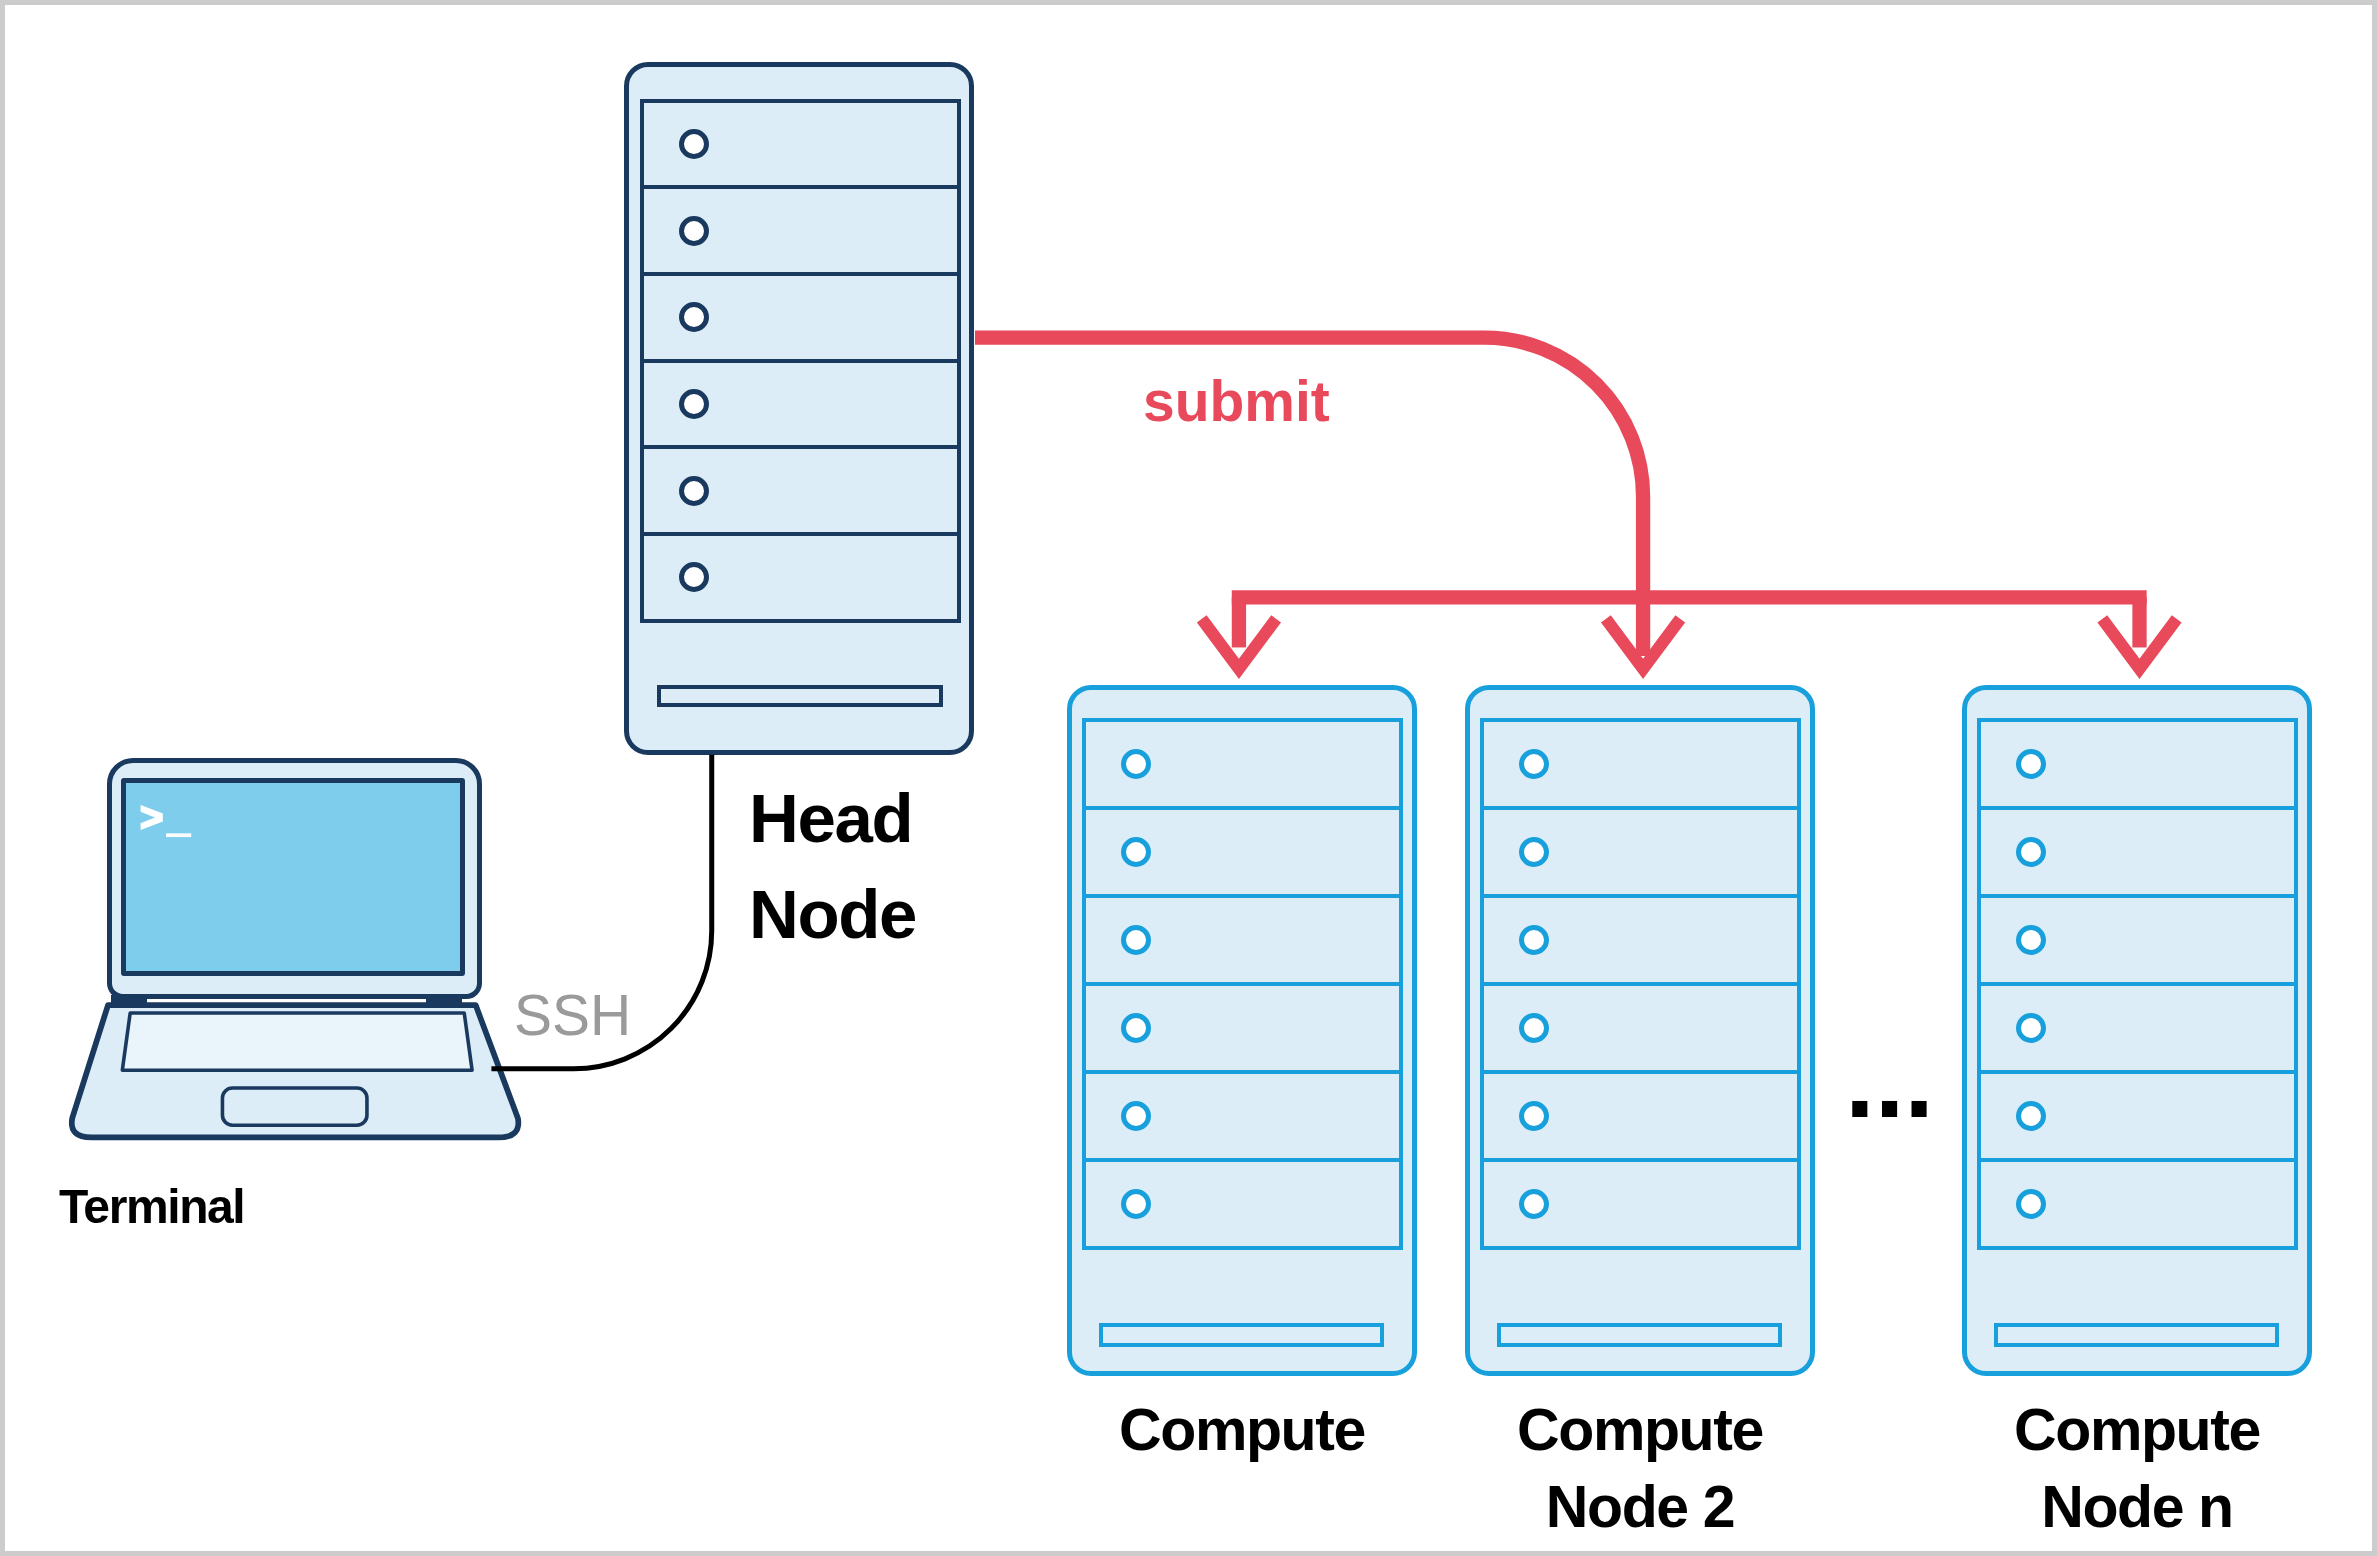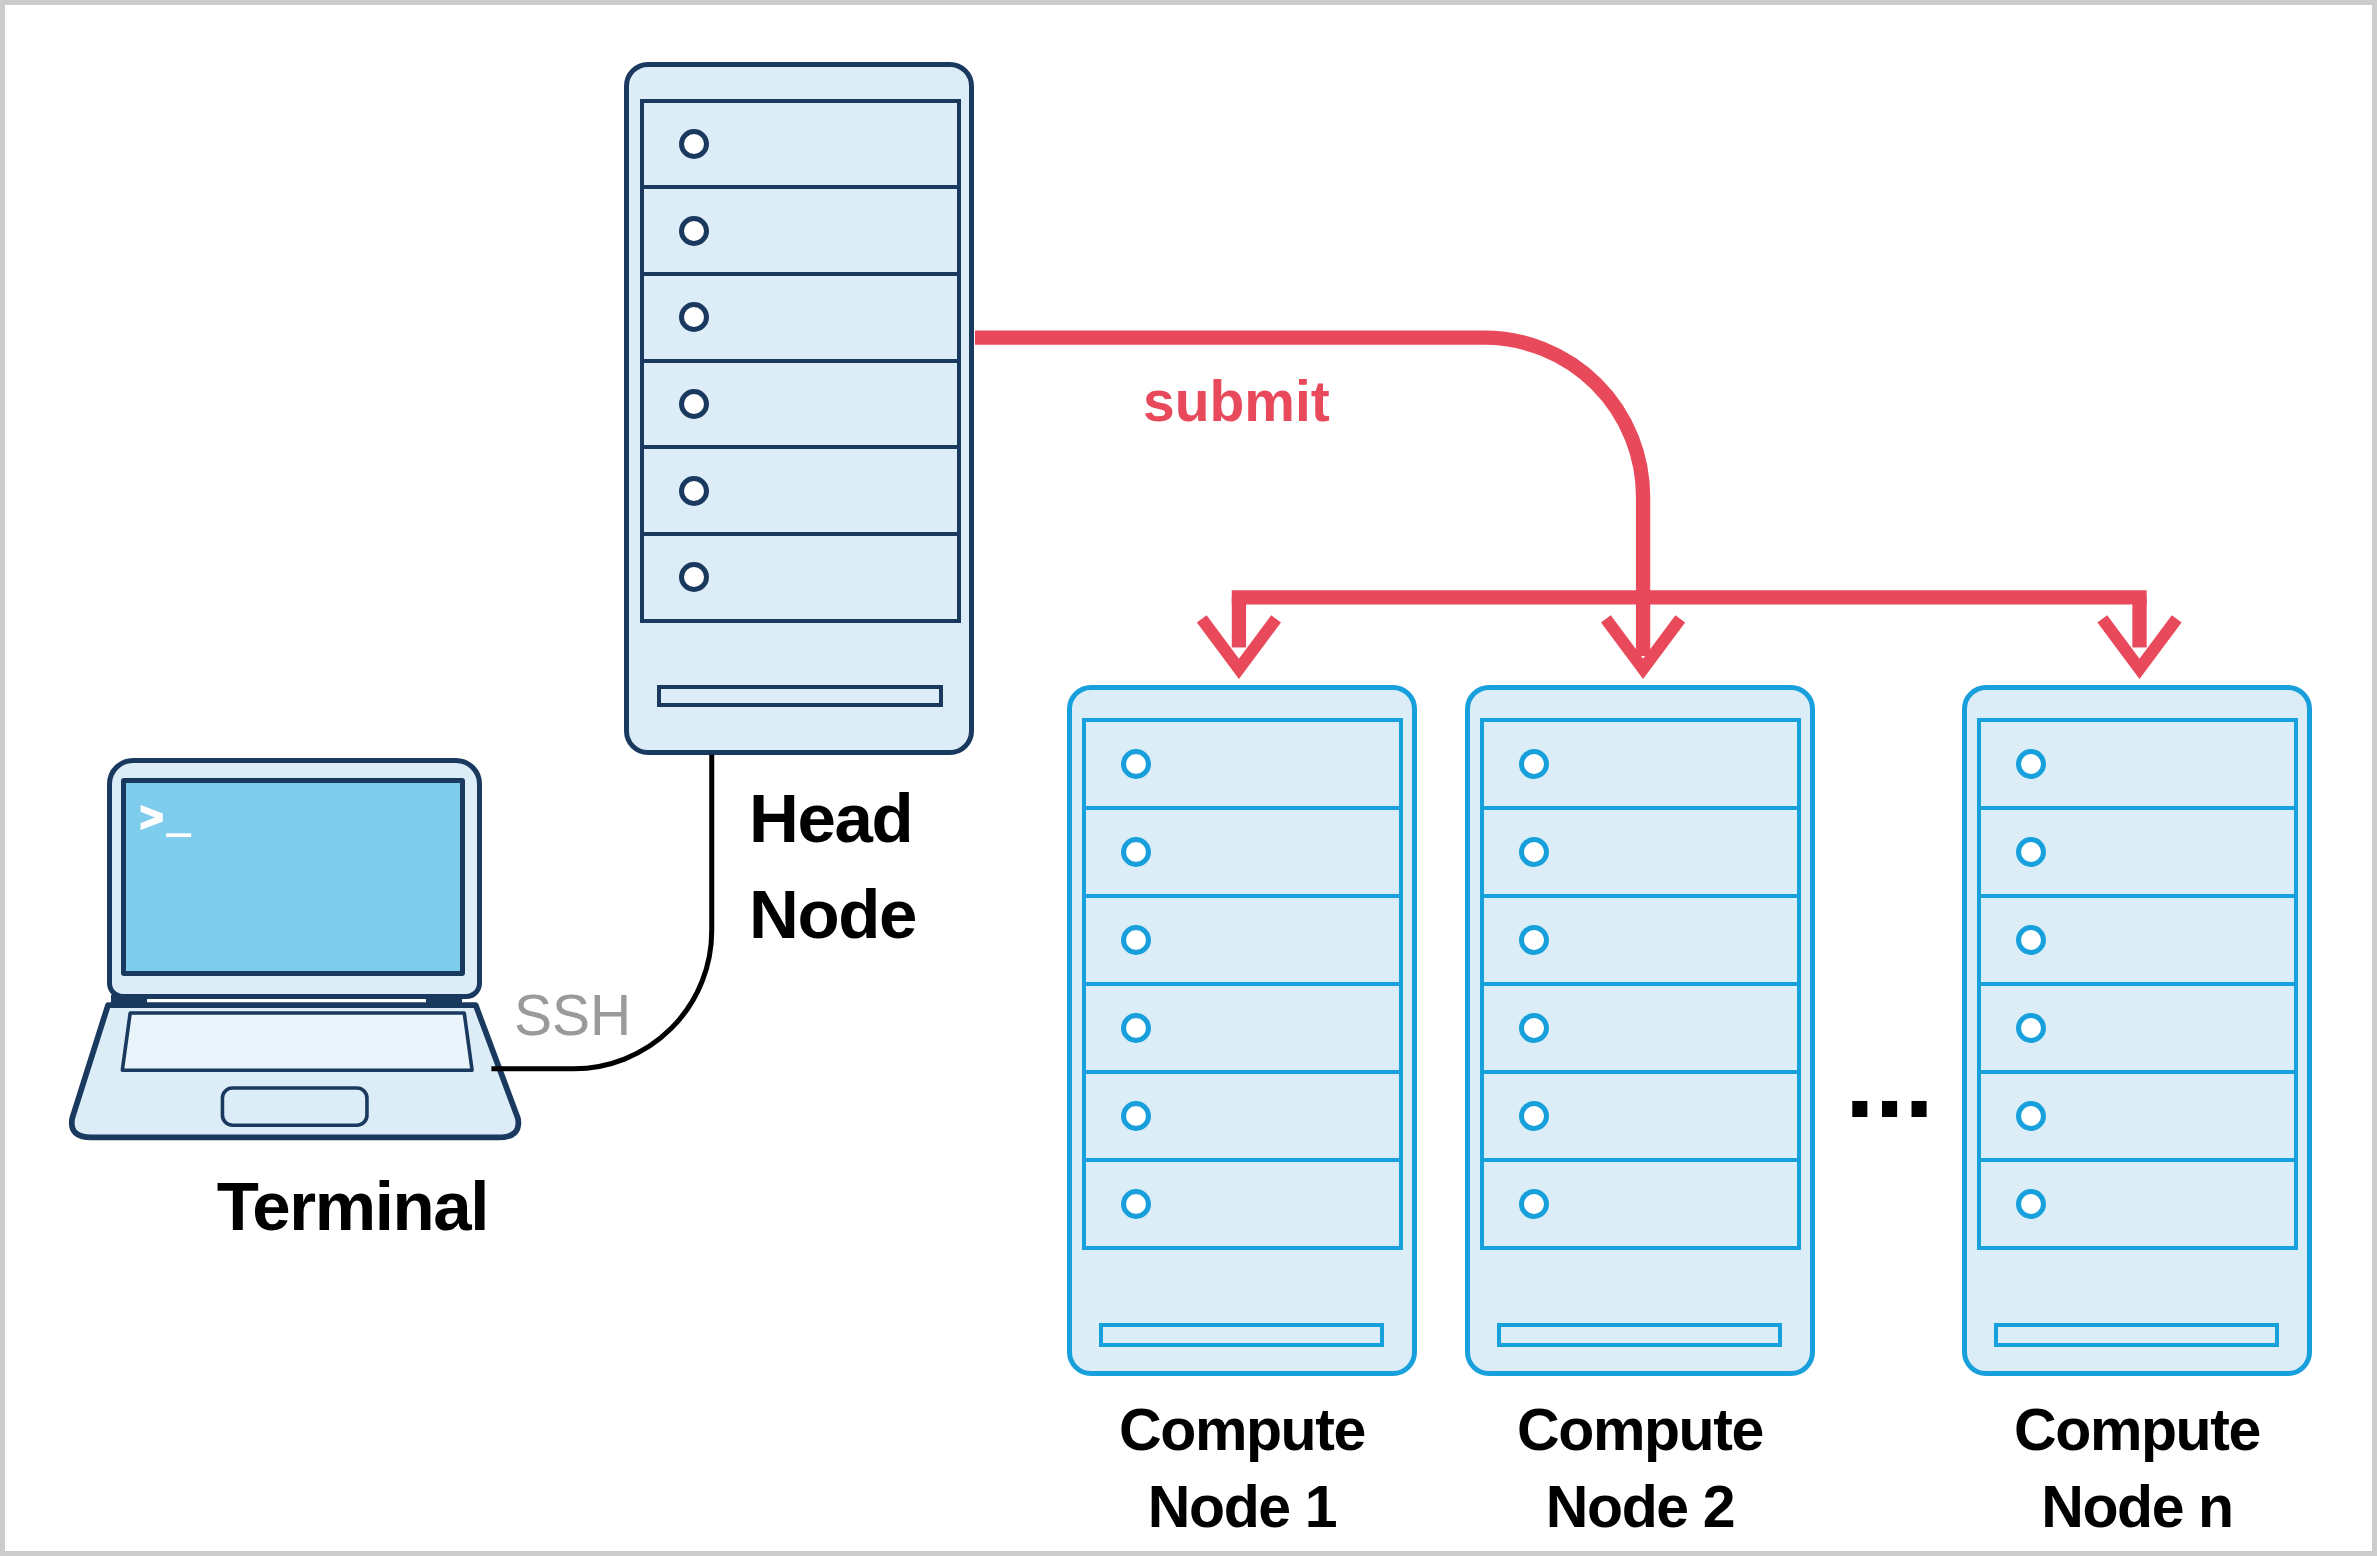--- a/index.html
+++ b/index.html
@@ -42,21 +42,21 @@
   .terminal-prompt{position:absolute; left:14.3px; top:14.3px; color:#fff;
     font-size:40px; font-weight:bold; line-height:40px; letter-spacing:4.3px;
     -webkit-text-stroke:2.1px #fff;}
   .hinge{position:absolute; width:36px; height:9.3px; background:var(--navy); top:990px;}
   .hinge--l{left:106px;} .hinge--r{left:421px;}
 
   
   .lbl{position:absolute; color:var(--label_black); font-weight:bold; letter-spacing:-1.4px;}
   .lbl-head{left:744px; top:766px; font-size:69px; line-height:96px;}
   .lbl-head span{display:block;}
-  .lbl-terminal{left:54px; top:1167px; width:429px; text-align:right; font-size:69px; line-height:69px;}
+  .lbl-terminal{left:54px; top:1167px; width:429px; text-align:left; font-size:48px; line-height:69px;}
   .lbl-compute{top:1387px; width:350px; text-align:center; font-size:59px; line-height:77px;}
   .lbl-compute span{display:block;}
   .lbl-c1{left:1062px;} .lbl-c2{left:1460px;} .lbl-cn{left:1957px;}
   .lbl-submit{position:absolute; left:1138px; top:368px; color:var(--red);
     font-size:57px; line-height:57px; font-weight:bold;}
   .lbl-ssh{position:absolute; left:509px; top:982px; color:var(--ssh_gray);
     font-size:57px; line-height:57px; font-weight:normal;}
   .ellipsis{position:absolute; left:1810px; top:1022px; width:149px; text-align:center;
     color:var(--label_black); font-size:107px; line-height:107px; font-weight:bold; letter-spacing:0;}
 
@@ -200,21 +200,20 @@
     <span>Node</span>
   </div>
 
   <div class="lbl lbl-terminal">Terminal</div>
 
   <div class="lbl-submit">submit</div>
   <div class="lbl-ssh">SSH</div>
 
   <div class="lbl lbl-compute lbl-c1">
     <span>Compute</span>
-    <span>Node 1</span>
   </div>
   <div class="lbl lbl-compute lbl-c2">
     <span>Compute</span>
     <span>Node 2</span>
   </div>
   <div class="lbl lbl-compute lbl-cn">
     <span>Compute</span>
     <span>Node n</span>
   </div>
 

